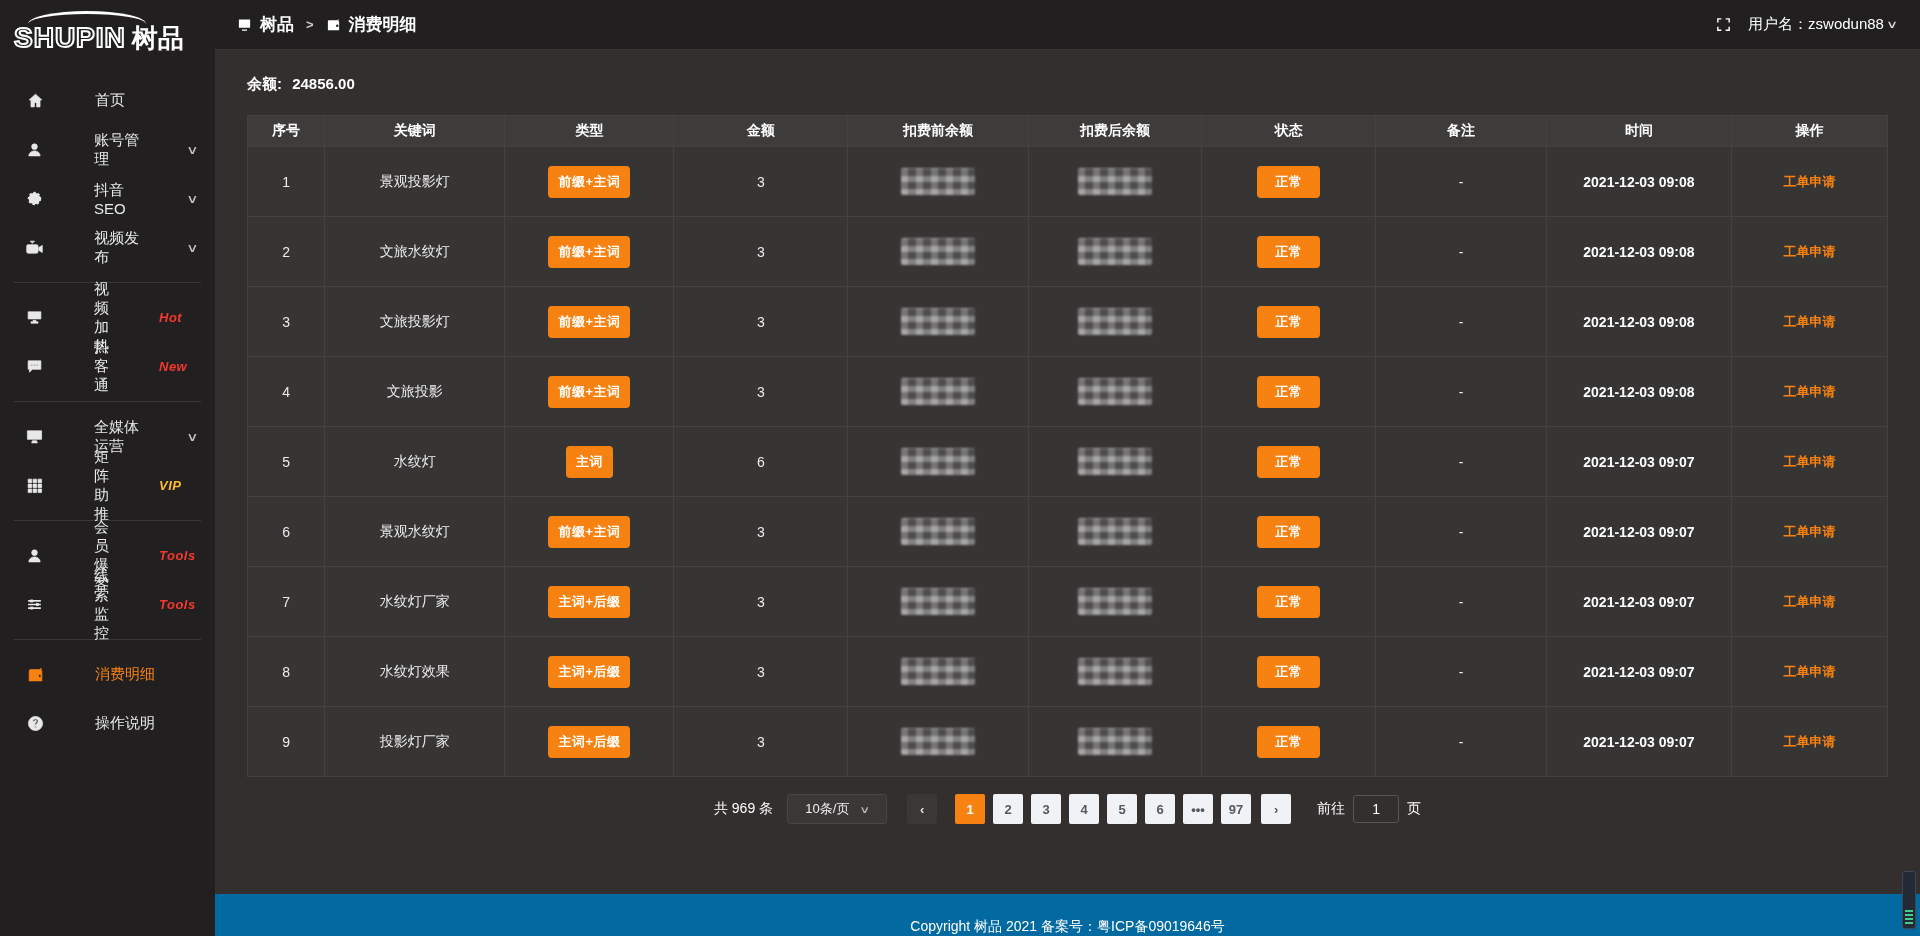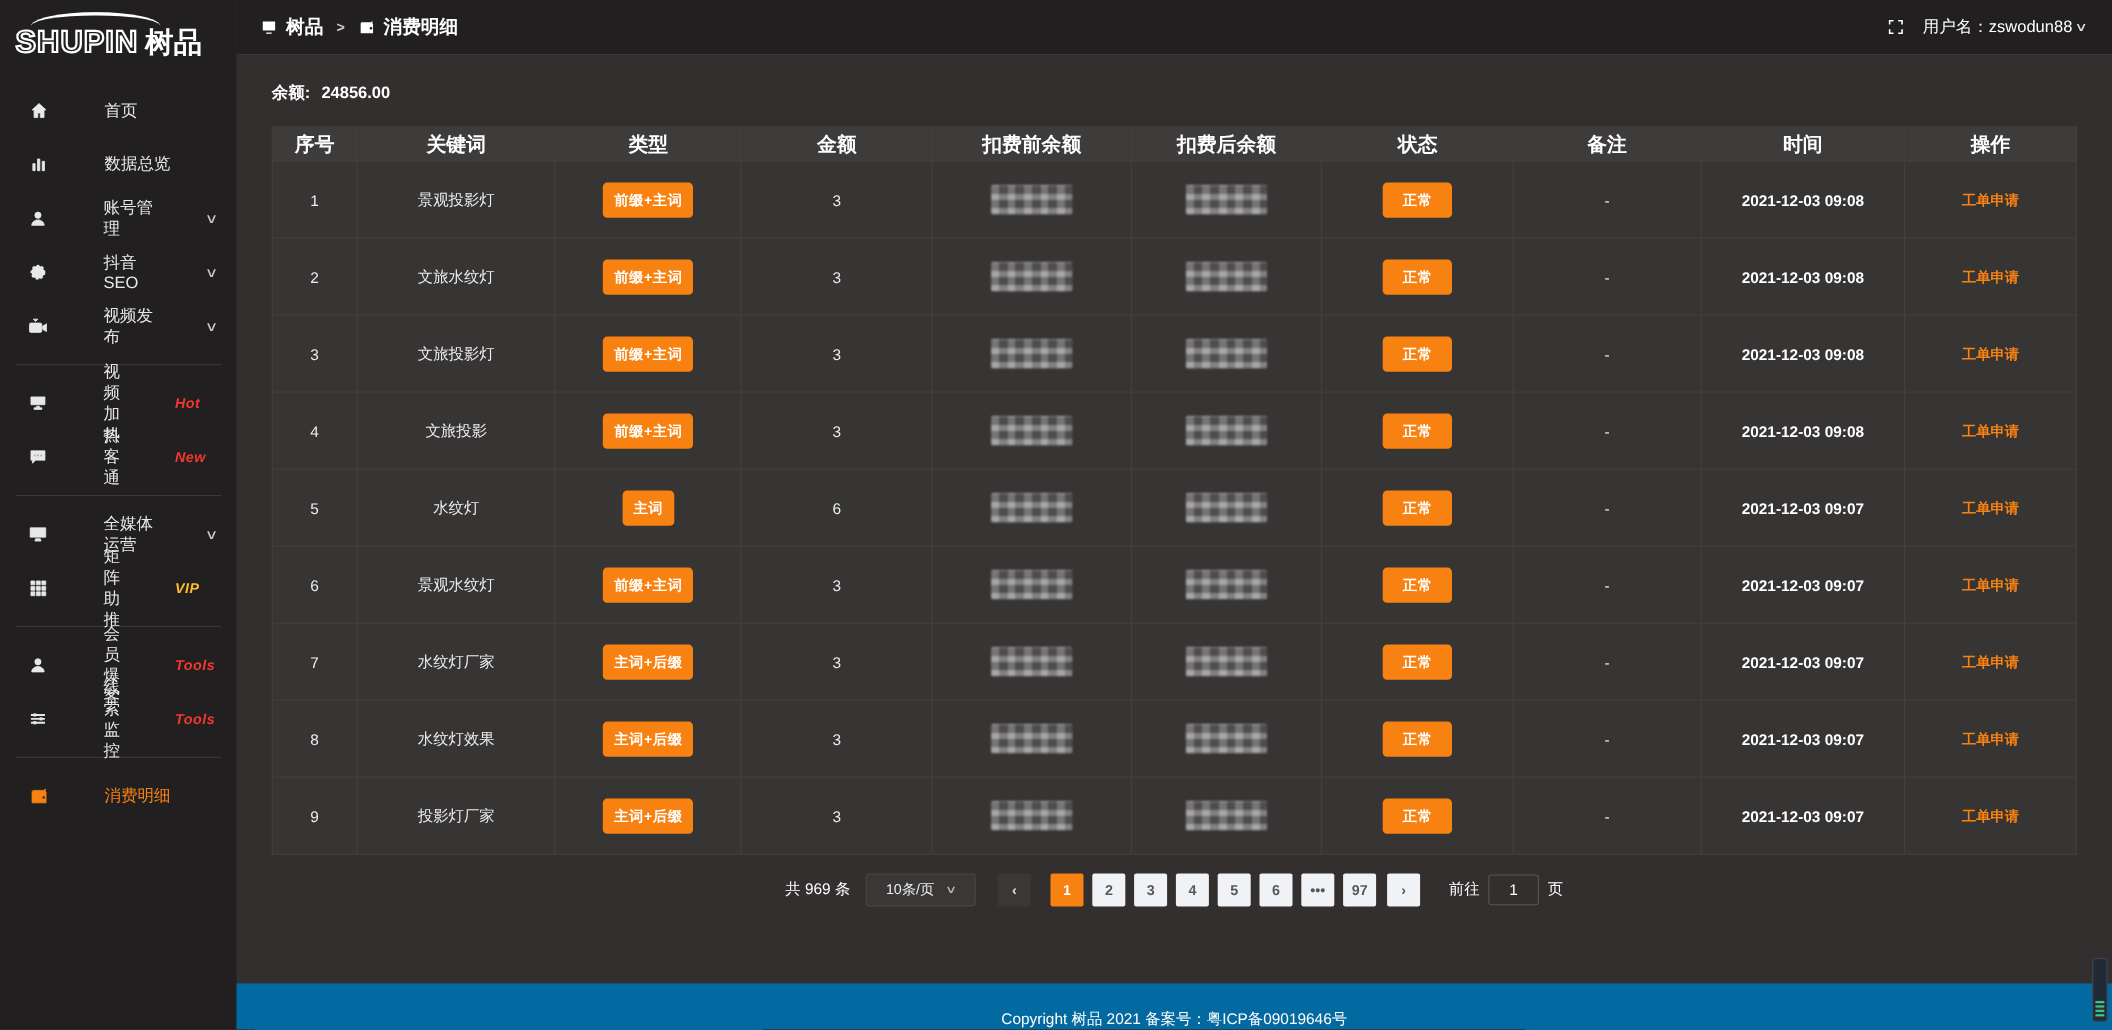--- a/index.html
+++ b/index.html
@@ -35,21 +35,21 @@
   .crumb-sep { color:#cfcfcf; font-size:13px; font-weight:bold; margin:0 4px; }
   .top-right { margin-left:auto; display:flex; align-items:center; gap:16px; color:#fff; font-size:15px; }
   .fs-icon svg { width:17px; height:17px; stroke:#fff; fill:none; stroke-width:2; display:block; cursor:pointer; }
   .user-wrap { display:flex; align-items:center; gap:4px; cursor:pointer; }
   .user-chev { font-size:11px; color:#ddd; transform:scaleX(1.5); }
   
   .content { flex:1; padding:0 32px; overflow:hidden; }
   .balance { margin:25px 0 21px; font-size:15px; font-weight:bold; color:#fff; }
   .balance b { margin-left:6px; }
   table { width:100%; border-collapse:collapse; table-layout:fixed; }
-  thead th { background:#3e3b3b; height:31px; font-size:18px; font-weight:bold; color:#fff; border:1px solid #454141; }
+  thead th { background:#3e3b3b; height:31px; font-size:14px; font-weight:bold; color:#fff; border:1px solid #454141; }
   tbody td { background:#373434; height:70px; text-align:center; font-size:14px; color:#ececec; border:1px solid #454141; }
   .type-badge, .status-badge { display:inline-block; background:#f78212; color:#fff; font-size:13px; font-weight:bold; padding:7px 10px; border-radius:4px; letter-spacing:0.5px; }
   .status-badge { padding:7px 18px;font-family:Liberation Serif, serif; }
   .mosaic { width:74px; height:27px; margin:0 auto; border-radius:2px; opacity:.9;
     background-color:#7b7878;
     background-image:
       repeating-linear-gradient(0deg, rgba(255,255,255,.28) 0 6px, rgba(30,30,30,.22) 6px 13px),
       repeating-linear-gradient(90deg, rgba(255,255,255,.22) 0 7px, rgba(25,25,25,.28) 7px 15px);
     filter:blur(1.1px);
   }
@@ -88,28 +88,20 @@
         <span class="icon">
           <svg viewBox="0 0 24 24" stroke="none">
             <path d="M12 3l9 8.2h-2.6V21h-4.8v-6h-3.2v6H5.6v-9.8H3z"></path>
           </svg>
         </span>
         <span>首页</span>
       </div>
       <div class="nav-item">
         <span class="icon">
           <svg viewBox="0 0 24 24" stroke="none">
-            <path d="M4 11h3v9H4zM10 5h3v15h-3zM16 8h3v12h-3z"></path>
-          </svg>
-        </span>
-        <span>数据总览</span>
-      </div>
-      <div class="nav-item">
-        <span class="icon">
-          <svg viewBox="0 0 24 24" stroke="none">
             <path d="M12 4a4 4 0 110 8 4 4 0 010-8zm-8 17c0-4 3.6-7 8-7s8 3 8 7z"></path>
           </svg>
         </span>
         <span>账号管理</span>
         <span class="chev">∨</span>
       </div>
       <div class="nav-item">
         <span class="icon">
           <svg viewBox="0 0 24 24" fill="none" stroke-width="2.6" stroke-dasharray="3.4 2.6">
             <circle cx="12" cy="12" r="8.2"></circle>
@@ -194,20 +186,28 @@
         <span class="chev">∨</span>
       </div>
       <div class="nav-divider"></div>
       <div class="nav-item active">
         <span class="icon">
           <svg viewBox="0 0 24 24" stroke="none">
             <path d="M3 7c0-1.1.9-2 2-2h13l2-2v4h1v14H3V7zm13 7a2 2 0 104 0 2 2 0 00-4 0z"></path>
           </svg>
         </span>
         <span>消费明细</span>
+      </div>
+      <div class="nav-item">
+        <span class="icon">
+          <svg viewBox="0 0 24 24" stroke="none">
+            <path d="M12 2a10 10 0 100 20 10 10 0 000-20zm1 16h-2v-2h2zm1.1-6.4c-.6.6-1.1 1-1.1 2.4h-2c0-2 .9-2.8 1.6-3.4.6-.5 1-.9 1-1.6 0-.9-.7-1.5-1.6-1.5-1 0-1.7.7-1.8 1.7H8.2C8.3 7 9.9 5.5 12 5.5c2.1 0 3.6 1.4 3.6 3.3 0 1.3-.6 2.1-1.5 2.8z"></path>
+          </svg>
+        </span>
+        <span>操作说明</span>
       </div>
     </nav>
 </aside>
 
 <div class="main">
 
   <header class="topbar">
     <div class="crumb">
       <span class="cicon">
         <svg viewBox="0 0 24 24">

